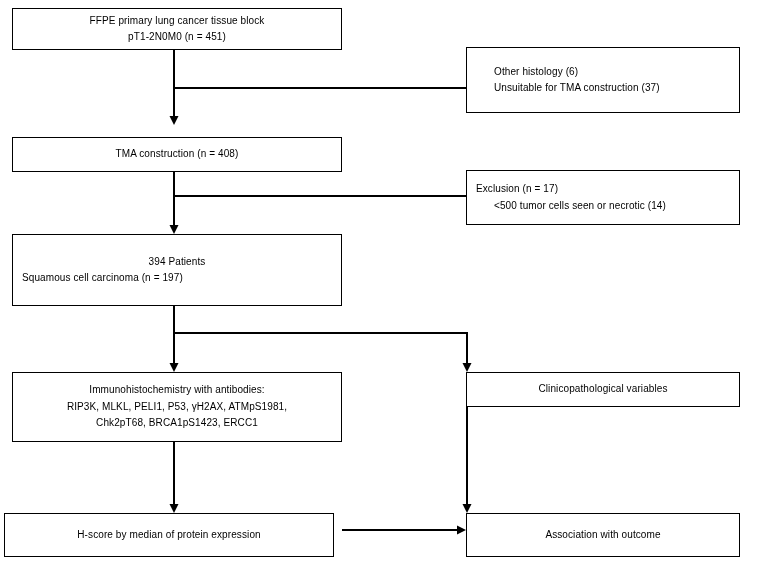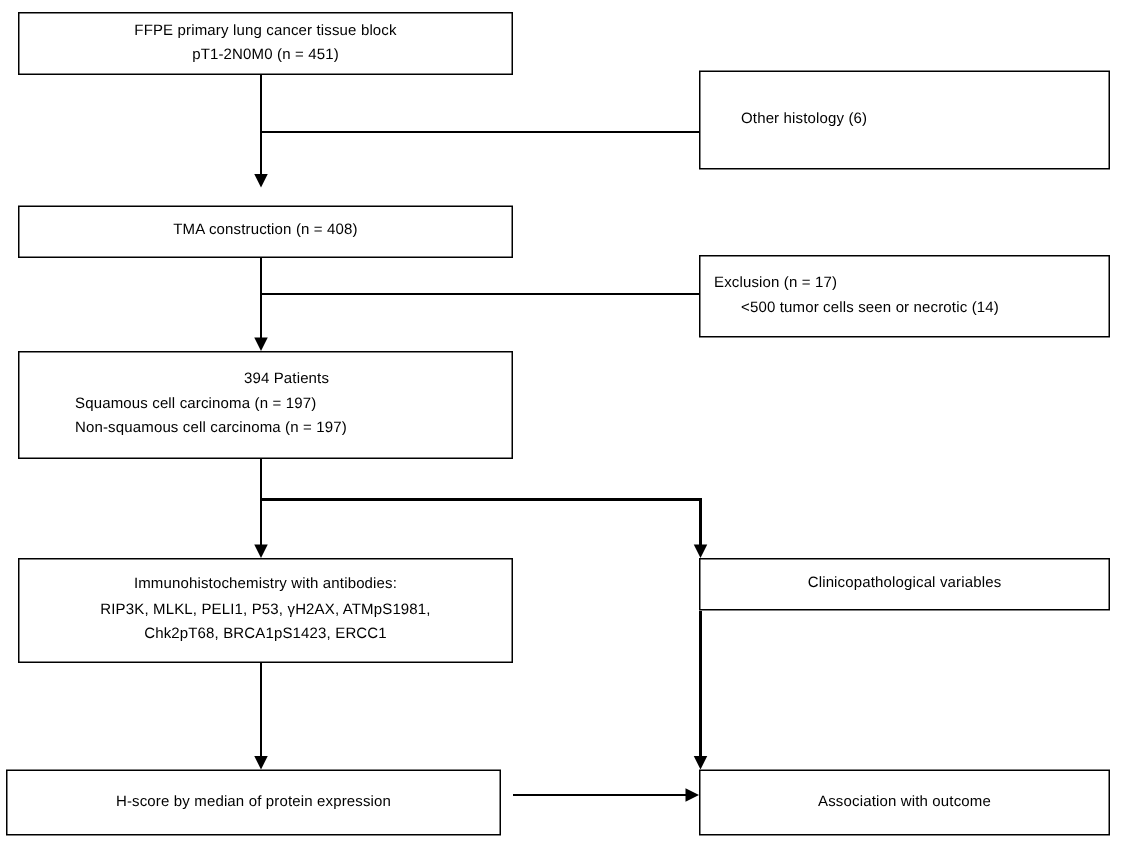--- a/index.html
+++ b/index.html
@@ -92,32 +92,32 @@
       <path d="M 342 530 L 463 530" class="edge-line"></path>
       <polygon points="466,530 457,525.5 457,534.5" class="edge-arrowhead"></polygon>
     </svg>
   <div id="node-layer">
       <div class="node-box align-center" style="left: 12px; top: 8px; width: 330px; height: 42px;">
         <div class="node-line">FFPE primary lung cancer tissue block</div>
         <div class="node-line">pT1-2N0M0  (n = 451)</div>
       </div>
       <div class="node-box align-left" style="left: 466px; top: 47px; width: 274px; height: 66px;">
         <div class="node-line indent-1">Other histology (6)</div>
+        <div class="node-line indent-1">Unsuitable for TMA construction (37)</div>
       </div>
       <div class="node-box align-center" style="left: 12px; top: 125px; width: 330px; height: 35px; margin-top: 12px;">
         <div class="node-line">TMA construction  (n = 408)</div>
       </div>
       <div class="node-box align-left" style="left: 466px; top: 170px; width: 274px; height: 55px;">
         <div class="node-line">Exclusion (n = 17)</div>
         <div class="node-line indent-1">&lt;500 tumor cells seen or necrotic (14)</div>
       </div>
-      <div class="node-box align-left" style="left: 12px; top: 234px; width: 330px; height: 72px; padding-left: 28px;">
+      <div class="node-box align-left" style="left: 12px; top: 234px; width: 330px; height: 72px;">
         <div class="node-line" style="width: 100%; text-align: center; padding-left: 0px;">394 Patients</div>
         <div class="node-line">Squamous cell carcinoma (n = 197)</div>
-        <div class="node-line">Non-squamous cell carcinoma (n = 197)</div>
       </div>
       <div class="node-box align-center" style="left: 12px; top: 372px; width: 330px; height: 70px;">
         <div class="node-line">Immunohistochemistry with antibodies:</div>
         <div class="node-line">RIP3K, MLKL, PELI1, P53, γH2AX, ATMpS1981,</div>
         <div class="node-line">Chk2pT68, BRCA1pS1423, ERCC1</div>
       </div>
       <div class="node-box align-center" style="left: 466px; top: 372px; width: 274px; height: 35px;">
         <div class="node-line">Clinicopathological variables</div>
       </div>
       <div class="node-box align-center" style="left: 4px; top: 513px; width: 330px; height: 44px;">

